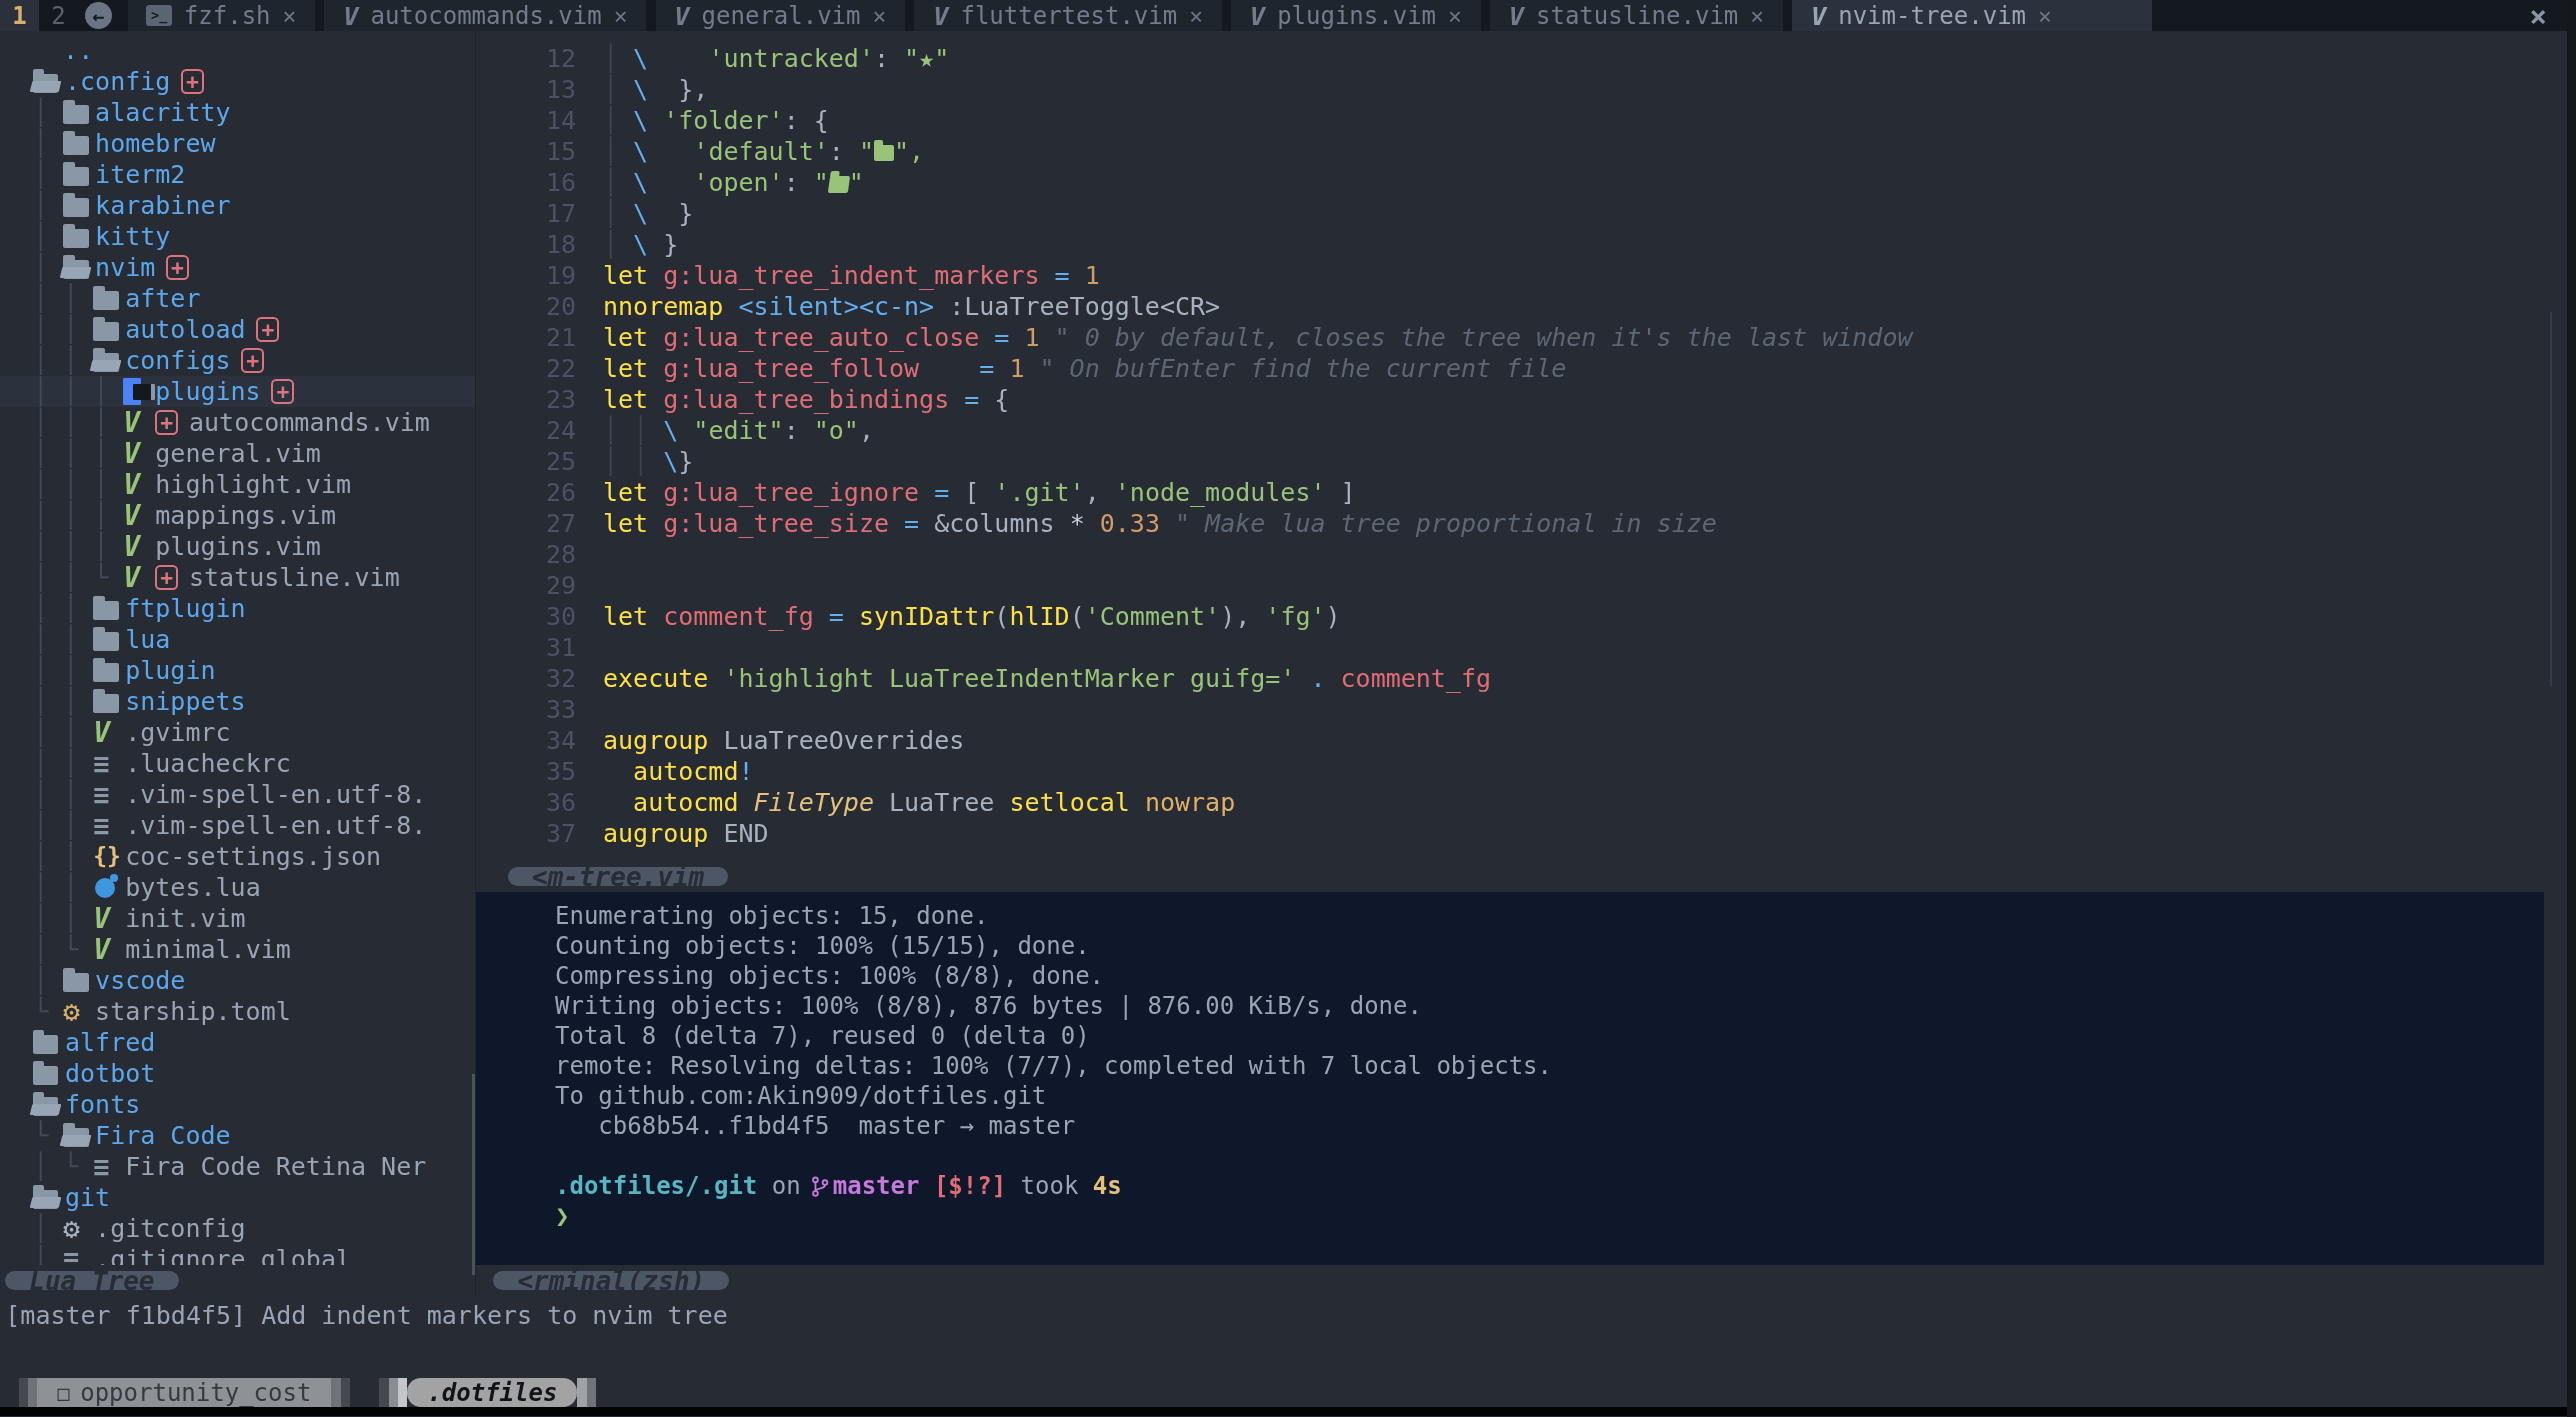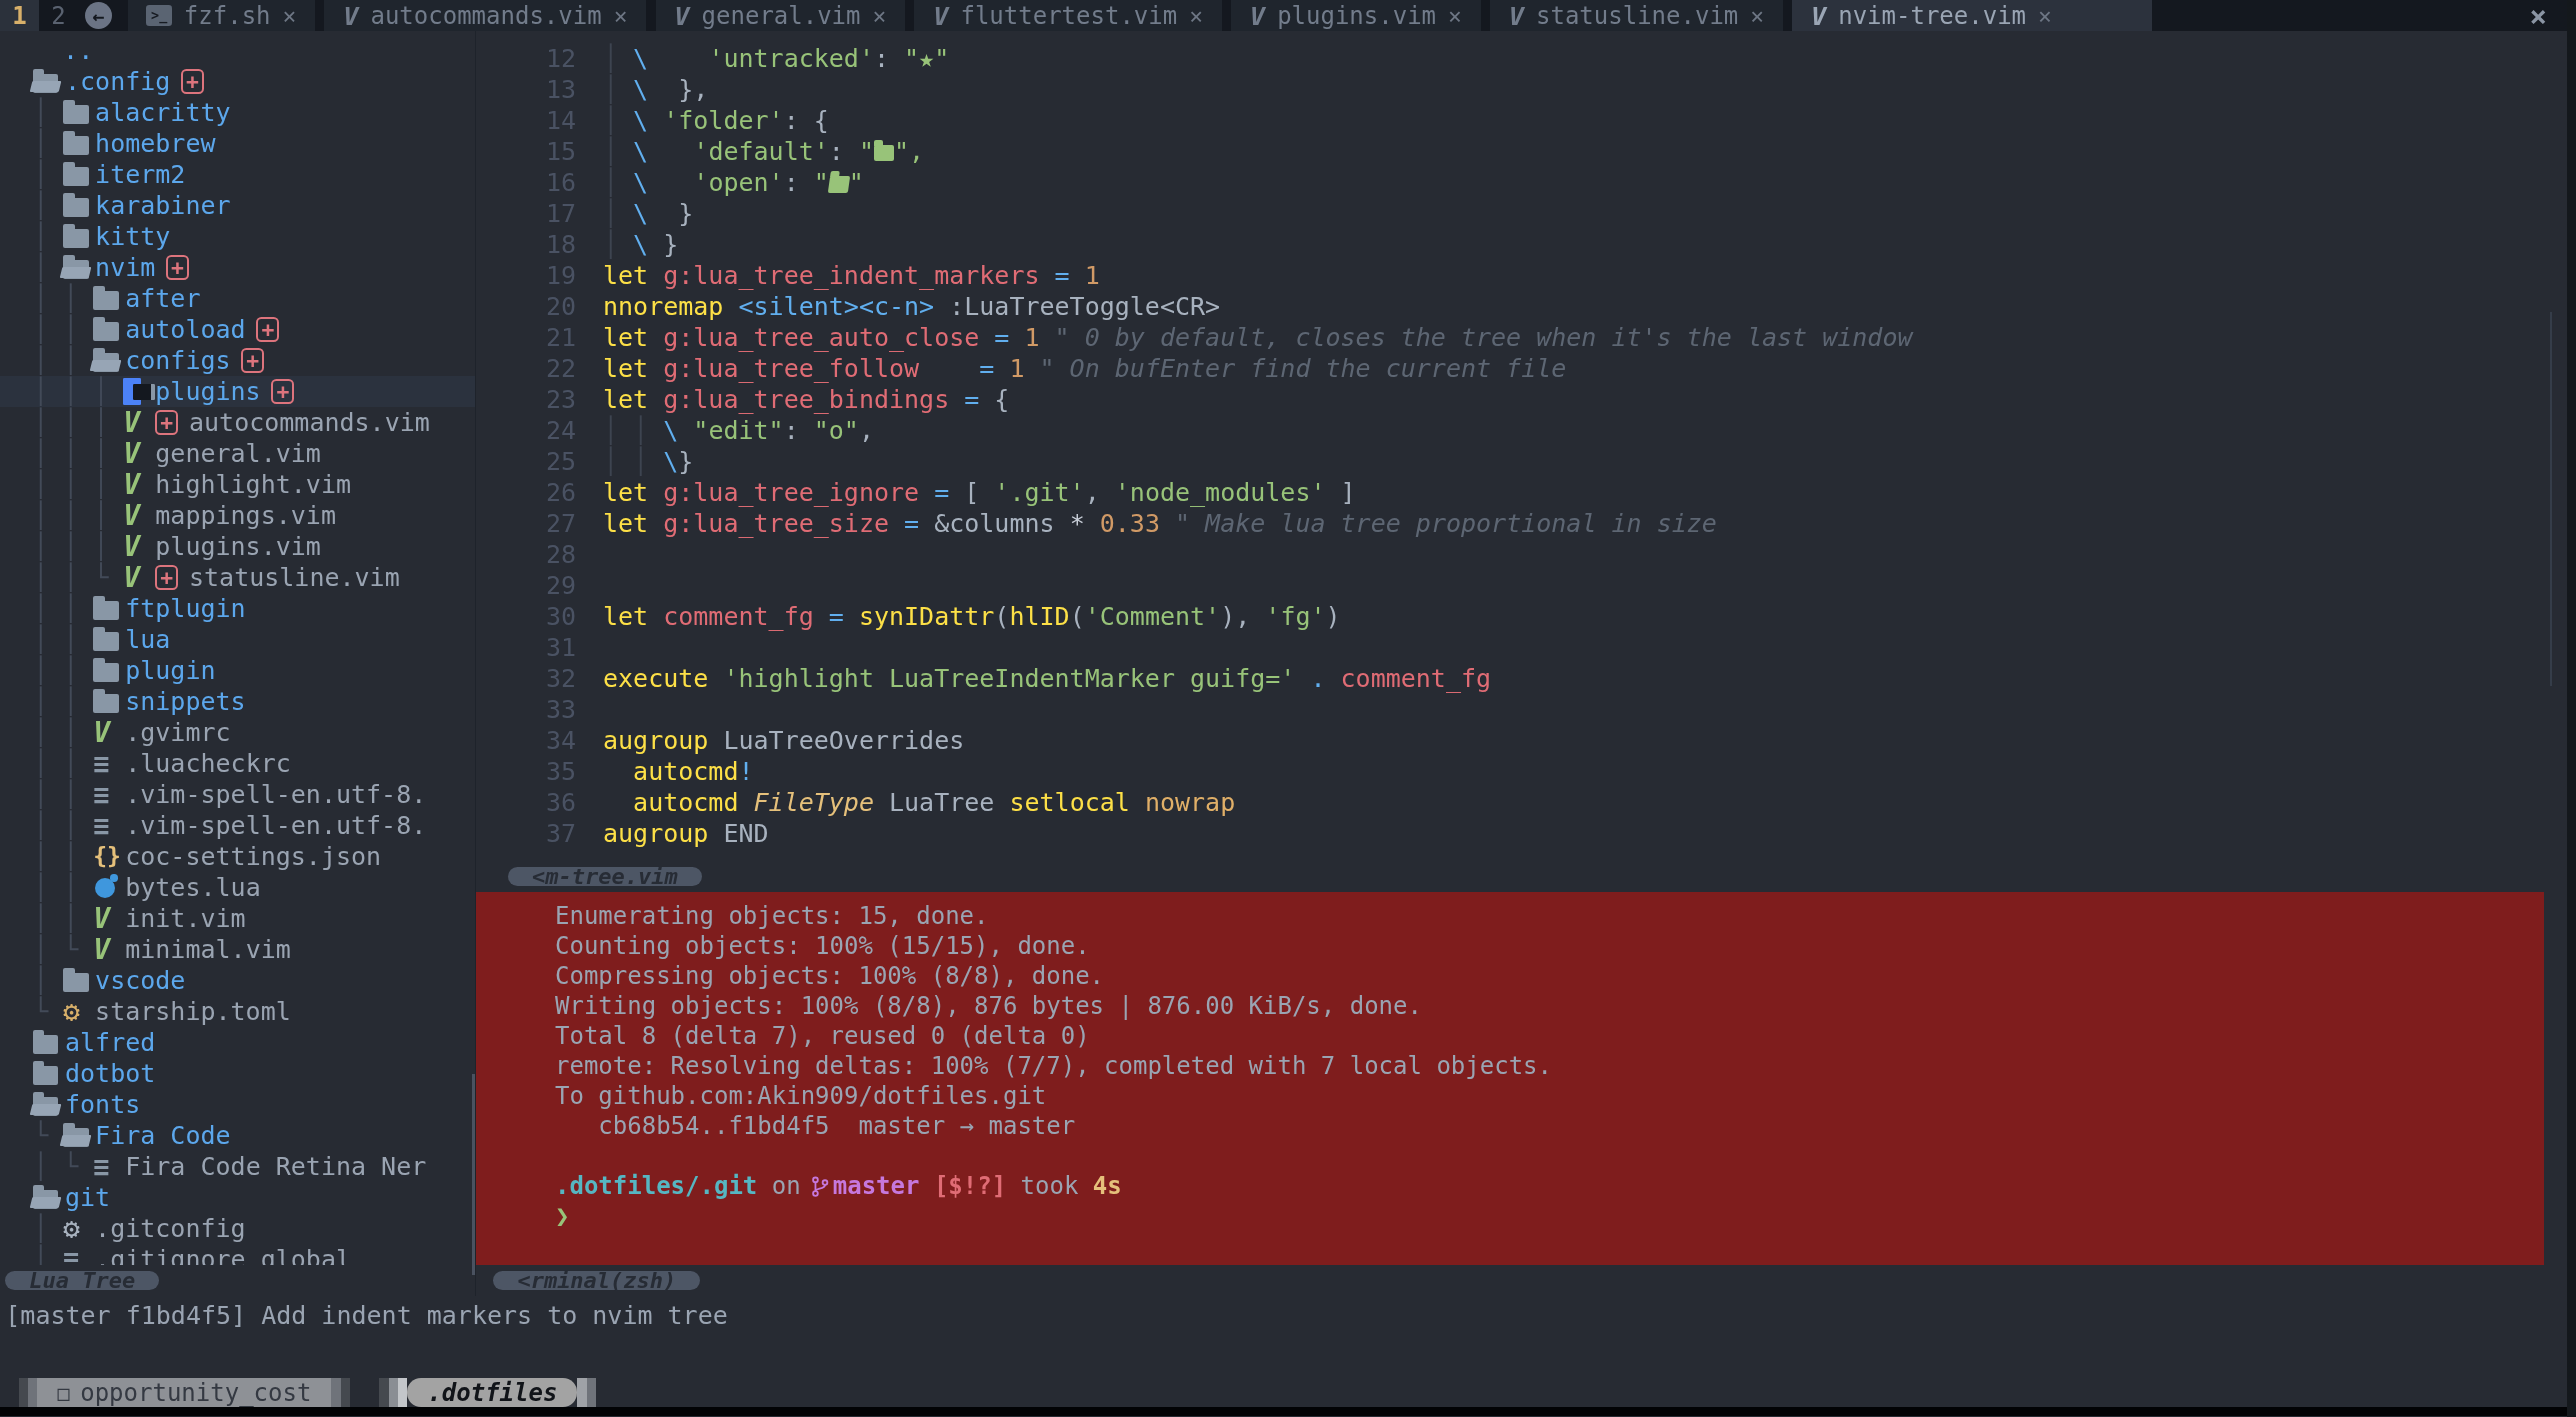--- a/index.html
+++ b/index.html
@@ -41,40 +41,40 @@
   .gy { color:#d8b06a; } .gg { color:#a8b2bf; }
   .i-cursor { display:inline-block; width:31px; height:27px; position:relative; }
   .i-cursor::before { content:""; position:absolute; left:0; top:0; width:17.4px; height:27px; background:#4c82f7; border-radius:1.3px; }
   .i-cursor::after { content:""; position:absolute; left:10px; top:6px; width:18px; height:16px; background:#14181f; border-radius:1.3px; border-right:4.7px solid #8997a6; }
   .badge { display:inline-flex; flex:none; align-items:center; justify-content:center; width:23px; height:25.4px; border:2.7px solid #dd747d; border-radius:5.3px; color:#dd747d; font-weight:bold; font-size:21.4px; margin-left:10.7px; }
   .badge.before { margin-left:0; margin-right:10.7px; }
   .tree-status { height:31px; flex:none; display:flex; align-items:center; }
   .tree-scrollthumb { position:absolute; right:0; top:1043px; width:3.3px; height:201px; background:#4a5260; }
 
   
-  .pill { display:inline-flex; align-items:center; height:19px; padding:0 24px; border-radius:16px; background:#4d5665; color:#272c35; font-style:italic; font-weight:bold; font-size:22px; white-space:nowrap; }
+  .pill { display:inline-flex; align-items:center; height:19px; padding:0 24px; border-radius:16px; background:#4d5665; color:#272c35; font-style:italic; font-weight:bold; font-size:26px; white-space:nowrap; }
 
   
   .right { flex:1; display:flex; flex-direction:column; min-width:0; position:relative; }
   .editor { height:830px; flex:none; padding-top:12px; overflow:hidden; }
   .eline { height:31px; display:flex; align-items:center; font-size:25px; }
   .ln { width:127px; flex:none; text-align:right; padding-right:27px; color:#4a5263; }
   .code { white-space:pre; color:#a8b2bf; }
   .kw { color:#fde047; } .vr { color:#e06c75; } .op { color:#61afef; }
   .nm { color:#d19a66; } .st { color:#98c379; } .fg { color:#a8b2bf; }
   .cm { color:#5d6673; font-style:italic; } .gd { color:#3d4450; }
   .ty { color:#e5c07b; font-style:italic; } .yl { color:#e0af68; } .wh { color:#c8ced8; }
   .mf { display:inline-block; width:20px; height:16.7px; background:#98c379; border-radius:2px; position:relative; vertical-align:-1.3px; }
   .mf::before { content:""; position:absolute; top:-4.7px; left:0; width:9.4px; height:6px; background:#98c379; border-radius:2px 2px 0 0; }
   .mf.open { transform:skewX(-8deg); }
   .estatus { height:31px; flex:none; display:flex; align-items:center; padding-left:32px; }
   .editor-scrollthumb { position:absolute; right:14.7px; top:281px; width:2.7px; height:374px; background:#353d49; }
 
   
-  .terminal { flex:1; background:#7f1d1d; margin-right:23px; padding:9.4px 0 0 79px; overflow:hidden; }
+  .terminal { flex:1; background:#0f172a; margin-right:23px; padding:9.4px 0 0 79px; overflow:hidden; }
   .tline { height:30px; font-size:24px; color:#9aa4b2; white-space:pre; display:flex; align-items:center; }
   .p-path { color:#56b6c2; font-weight:bold; }
   .p-dim { color:#9aa4b2; }
   .p-branch { color:#c678dd; font-weight:bold; }
   .p-status { color:#e06c75; font-weight:bold; }
   .p-dur { color:#e5c07b; font-weight:bold;text-align:center; }
   .p-cursor { color:#98c379; }
   .branch-ico { display:inline-flex; align-items:center; margin:0 2.7px 0 9.4px; }
   .tstatus { height:31px; flex:none; display:flex; align-items:center; padding-left:17.4px; }
 

